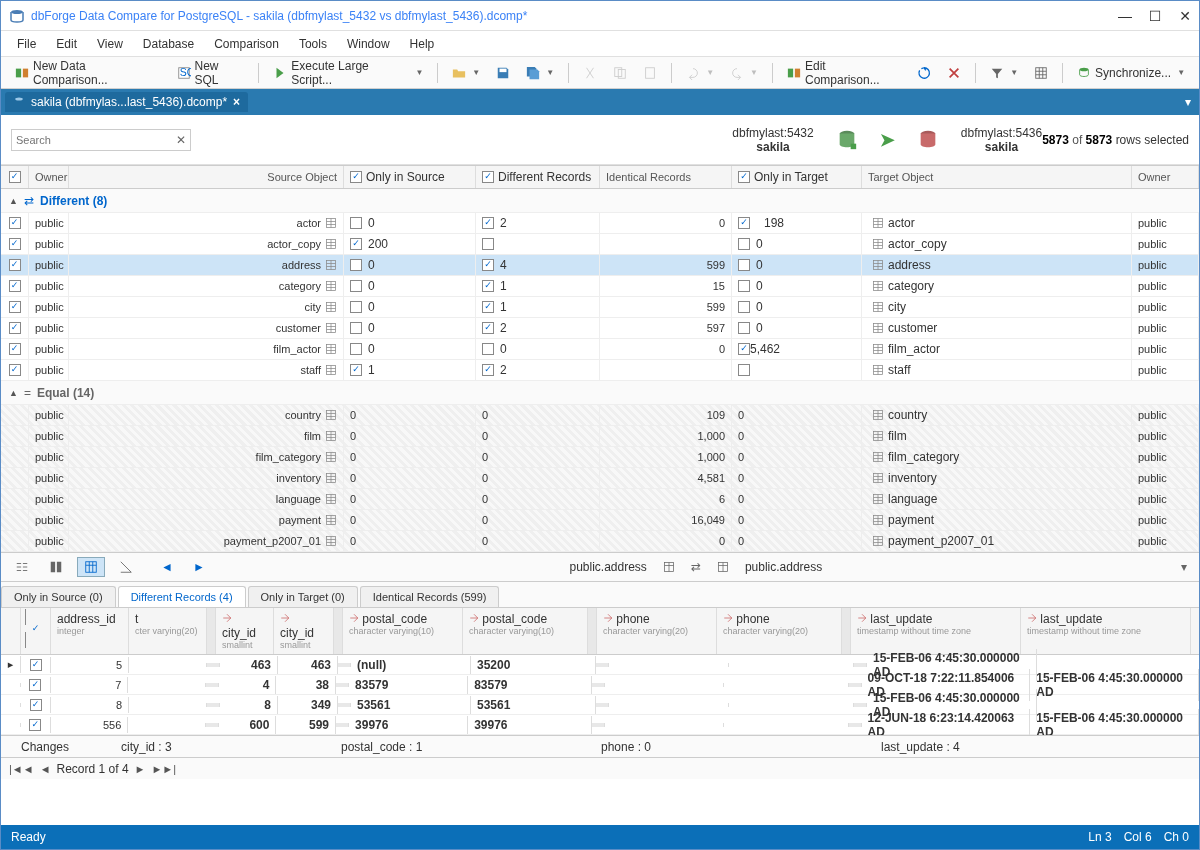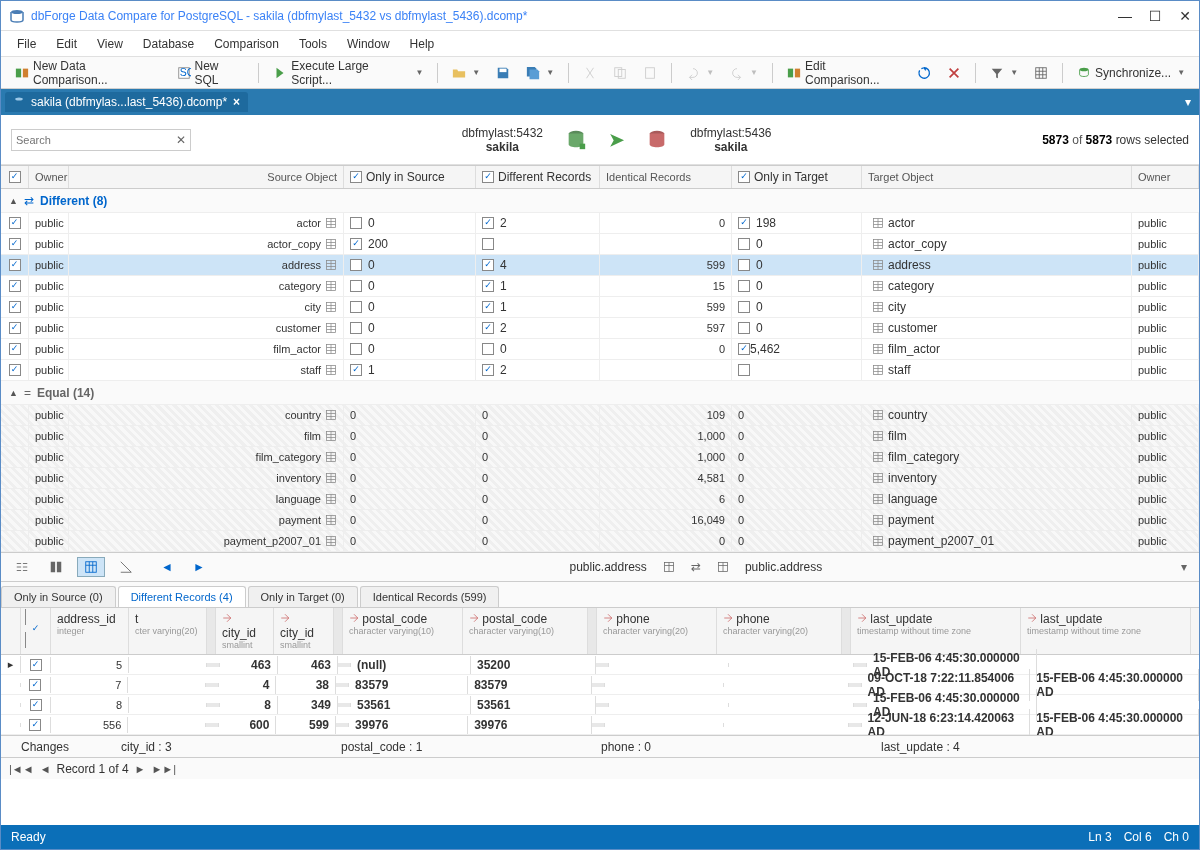--- a/index.html
+++ b/index.html
@@ -13,21 +13,21 @@
 .menubar span{padding:2px 8px;cursor:pointer}
 .toolbar{height:32px;display:flex;align-items:center;padding:0 8px;gap:4px;border-bottom:1px solid #d0d0d0;background:#fafafa}
 .toolbar .sep{width:1px;height:20px;background:#ccc;margin:0 4px}
 .tbtn{display:flex;align-items:center;gap:4px;padding:2px 6px;cursor:pointer;color:#0066cc}
 .tabbar{height:26px;background:#2a7ab0;display:flex;align-items:center;padding-left:4px}
 .tab{background:#1e6a9e;color:#fff;padding:3px 8px;display:flex;align-items:center;gap:6px;font-size:11px;border-top-left-radius:3px;border-top-right-radius:3px}
 .tab .x{cursor:pointer;font-weight:bold}
 .cmpheader{height:50px;display:flex;align-items:center;padding:0 10px;border-bottom:1px solid #e0e0e0}
 .searchbox{width:180px;height:22px;border:1px solid #ccc;display:flex;align-items:center;padding:0 4px}
 .searchbox input{border:none;outline:none;flex:1;font-size:11px;color:#888}
-.cmpcenter{flex:1;display:flex;align-items:center;justify-content:center;gap:22px}
+.cmpcenter{flex:1;display:flex;align-items:center;justify-content:flex-end;gap:22px}
 .dbbox{display:flex;flex-direction:column;align-items:center;font-size:11px;color:#555}
 .dbcyl{width:22px;height:22px}
 .arrow{color:#4a9e4a;font-size:18px;font-weight:bold}
 .rowsel{color:#555;font-size:12px}
 .rowsel b{color:#000}
 .gridhdr{height:24px;display:flex;border-top:1px solid #ccc;border-bottom:1px solid #ccc;background:#f5f5f5}
 .gridhdr .gc{border-right:1px solid #ddd;padding:3px 6px;display:flex;align-items:center;gap:4px;font-size:11px;color:#555;overflow:hidden}
 .gridbody{flex:0 0 auto;overflow-y:auto}
 .grouprow{height:24px;display:flex;align-items:center;padding-left:8px;gap:6px;background:#fafafa;border-bottom:1px solid #eee}
 .grouprow .tri{font-size:9px;color:#555}
@@ -308,21 +308,21 @@
         <span class="cb"></span>
         <span style="margin-left:6px">0</span>
       </div>
       <div class="gc gc-c5">
         <span class="cb on"></span>
         <span style="margin-left:6px">2</span>
       </div>
       <div class="gc gc-c6 num">0</div>
       <div class="gc gc-c7">
         <span class="cb on"></span>
-        <span style="margin-left:6px">198</span>
+        <span style="margin-left:14px">198</span>
       </div>
       <div class="gc gc-c8">
         <svg class="tblic" viewBox="0 0 16 16">
           <rect x="2" y="2" width="12" height="12" fill="none" stroke="#888"></rect>
           <path d="M2 6h12M2 10h12M8 2v12" stroke="#888"></path>
         </svg>
         <span style="margin-left:4px">actor</span>
       </div>
       <div class="gc gc-c9">public</div>
     </div>

